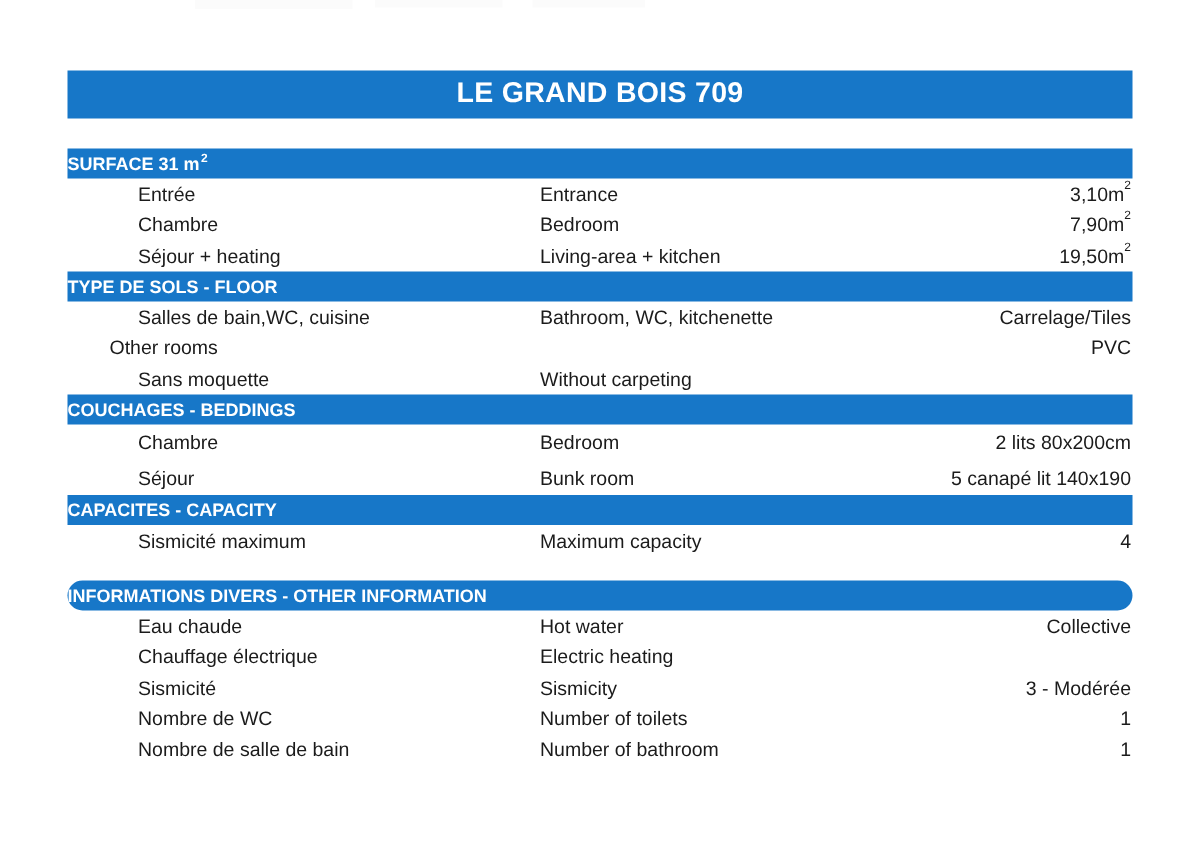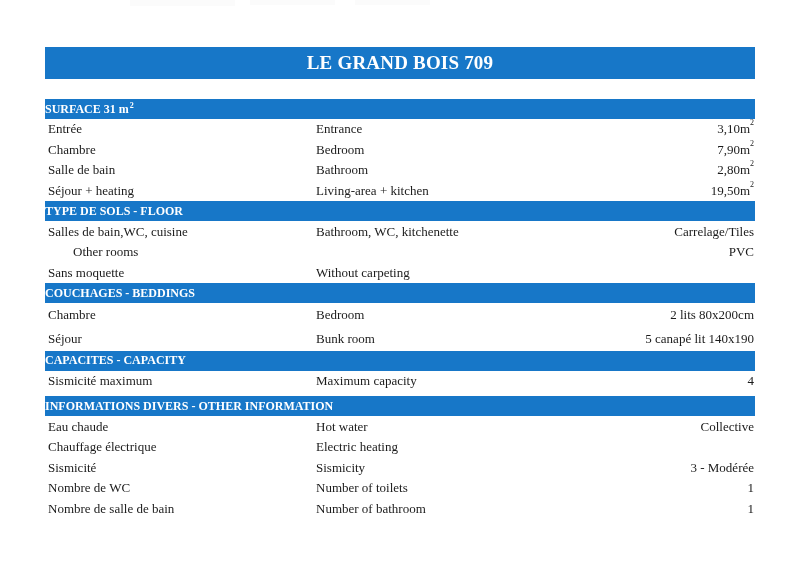--- a/index.html
+++ b/index.html
@@ -8,21 +8,20 @@
     background: #ffffff;
     font-family: "Liberation Sans", sans-serif;
     color: #1b1b1b;
   }
   .page {
     position: relative;
     width: 800px;
     height: 564px;
     background: #ffffff;
     overflow: hidden;
-    font-family: Liberation Serif, serif;
   }
   .scan-artifact {
     position: absolute;
     background: #fbfbfb;
   }
   .content {
     position: absolute;
     left: 45px;
     top: 47px;
     width: 710px;
@@ -61,38 +60,39 @@
     align-items: center;
     height: 20.6px;
     font-size: 13px;
   }
   .row-tall { height: 23.8px; }
   .c1 {
     width: 240px;
     padding-left: 3px;
     flex-shrink: 0;
     white-space: nowrap;
+    margin-left: 44px;
   }
   .c2 {
     flex: 1;
     white-space: nowrap;
     margin-left: 28px;
   }
   .c3 {
     text-align: right;
     white-space: nowrap;
     padding-right: 1px;
   }
   .c3 .sup {
     font-size: 8px;
     vertical-align: super;
     position: relative;
     top: -3px;
   }
-  .mt4 { margin-top: 5px; }
+  .mt4 { margin-top: 16px; border-radius: 10px; }
 </style>
 </head>
 <body>
 
 <div class="page">
 
   <div class="scan-artifact" style="left:130px;top:0;width:105px;height:6px;"></div>
   <div class="scan-artifact" style="left:250px;top:0;width:85px;height:5px;"></div>
   <div class="scan-artifact" style="left:355px;top:0;width:75px;height:5px;"></div>
 
@@ -107,25 +107,20 @@
       </div>
       <div class="row">
         <span class="c1">Entrée</span>
         <span class="c2">Entrance</span>
         <span class="c3"><span>3,10m</span><span class="sup">2</span></span>
       </div>
       <div class="row">
         <span class="c1">Chambre</span>
         <span class="c2">Bedroom</span>
         <span class="c3"><span>7,90m</span><span class="sup">2</span></span>
-      </div>
-      <div class="row">
-        <span class="c1">Salle de bain</span>
-        <span class="c2">Bathroom</span>
-        <span class="c3"><span>2,80m</span><span class="sup">2</span></span>
       </div>
       <div class="row">
         <span class="c1">Séjour + heating</span>
         <span class="c2">Living-area + kitchen</span>
         <span class="c3"><span>19,50m</span><span class="sup">2</span></span>
       </div>
     </div>
 
     <div>
       <div class="section-bar">

